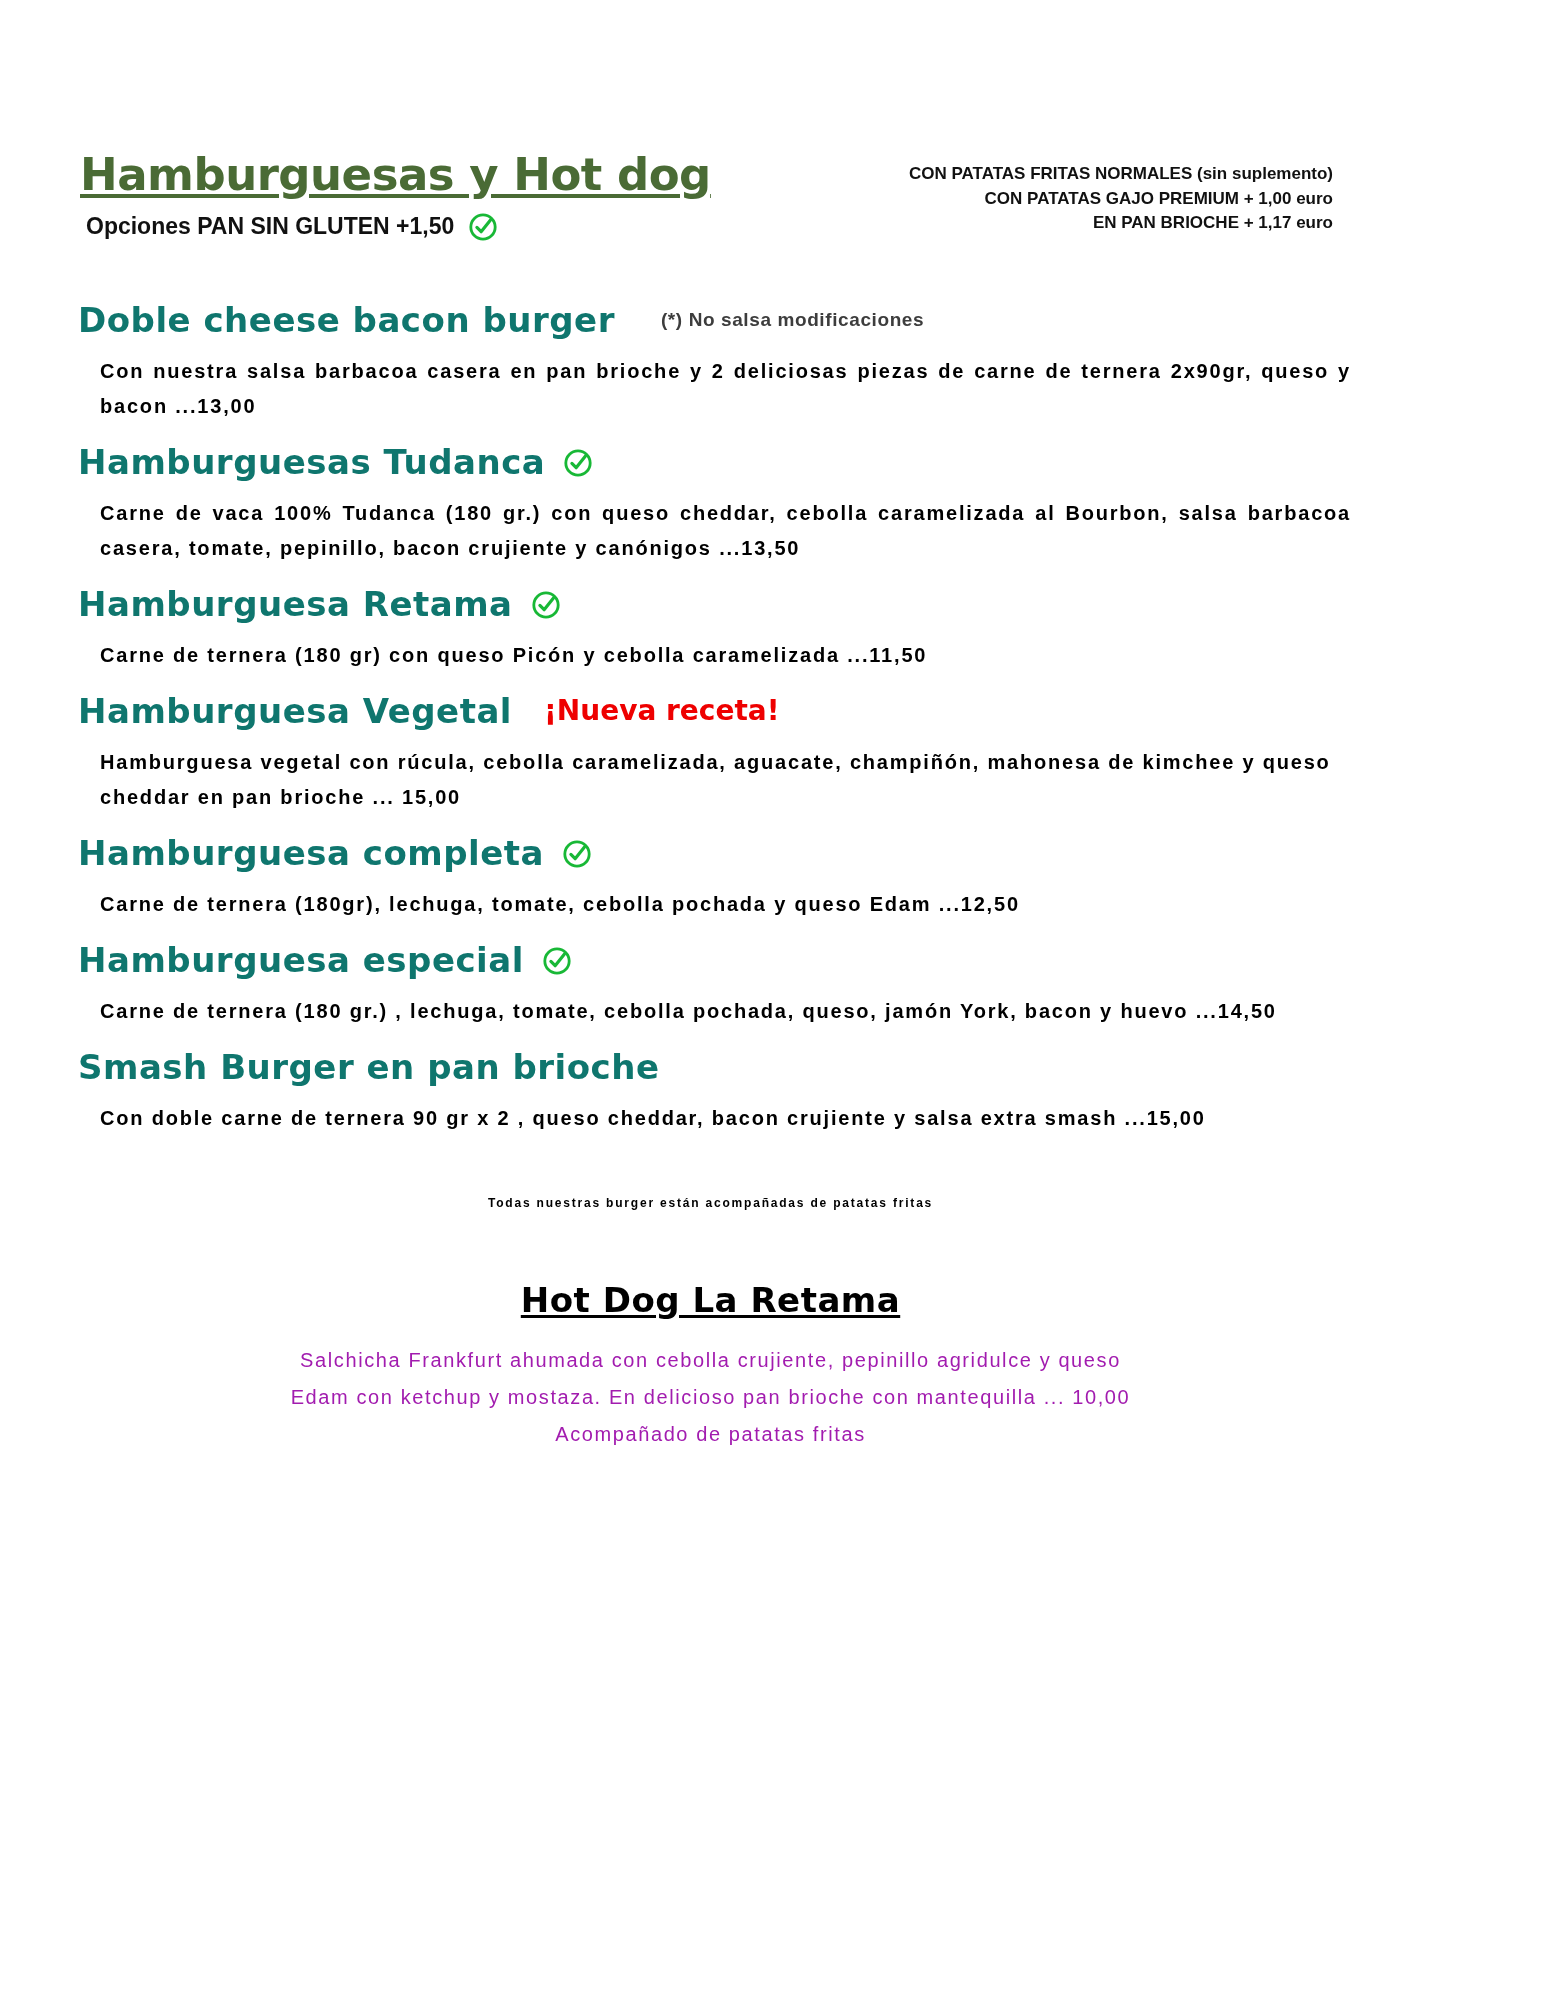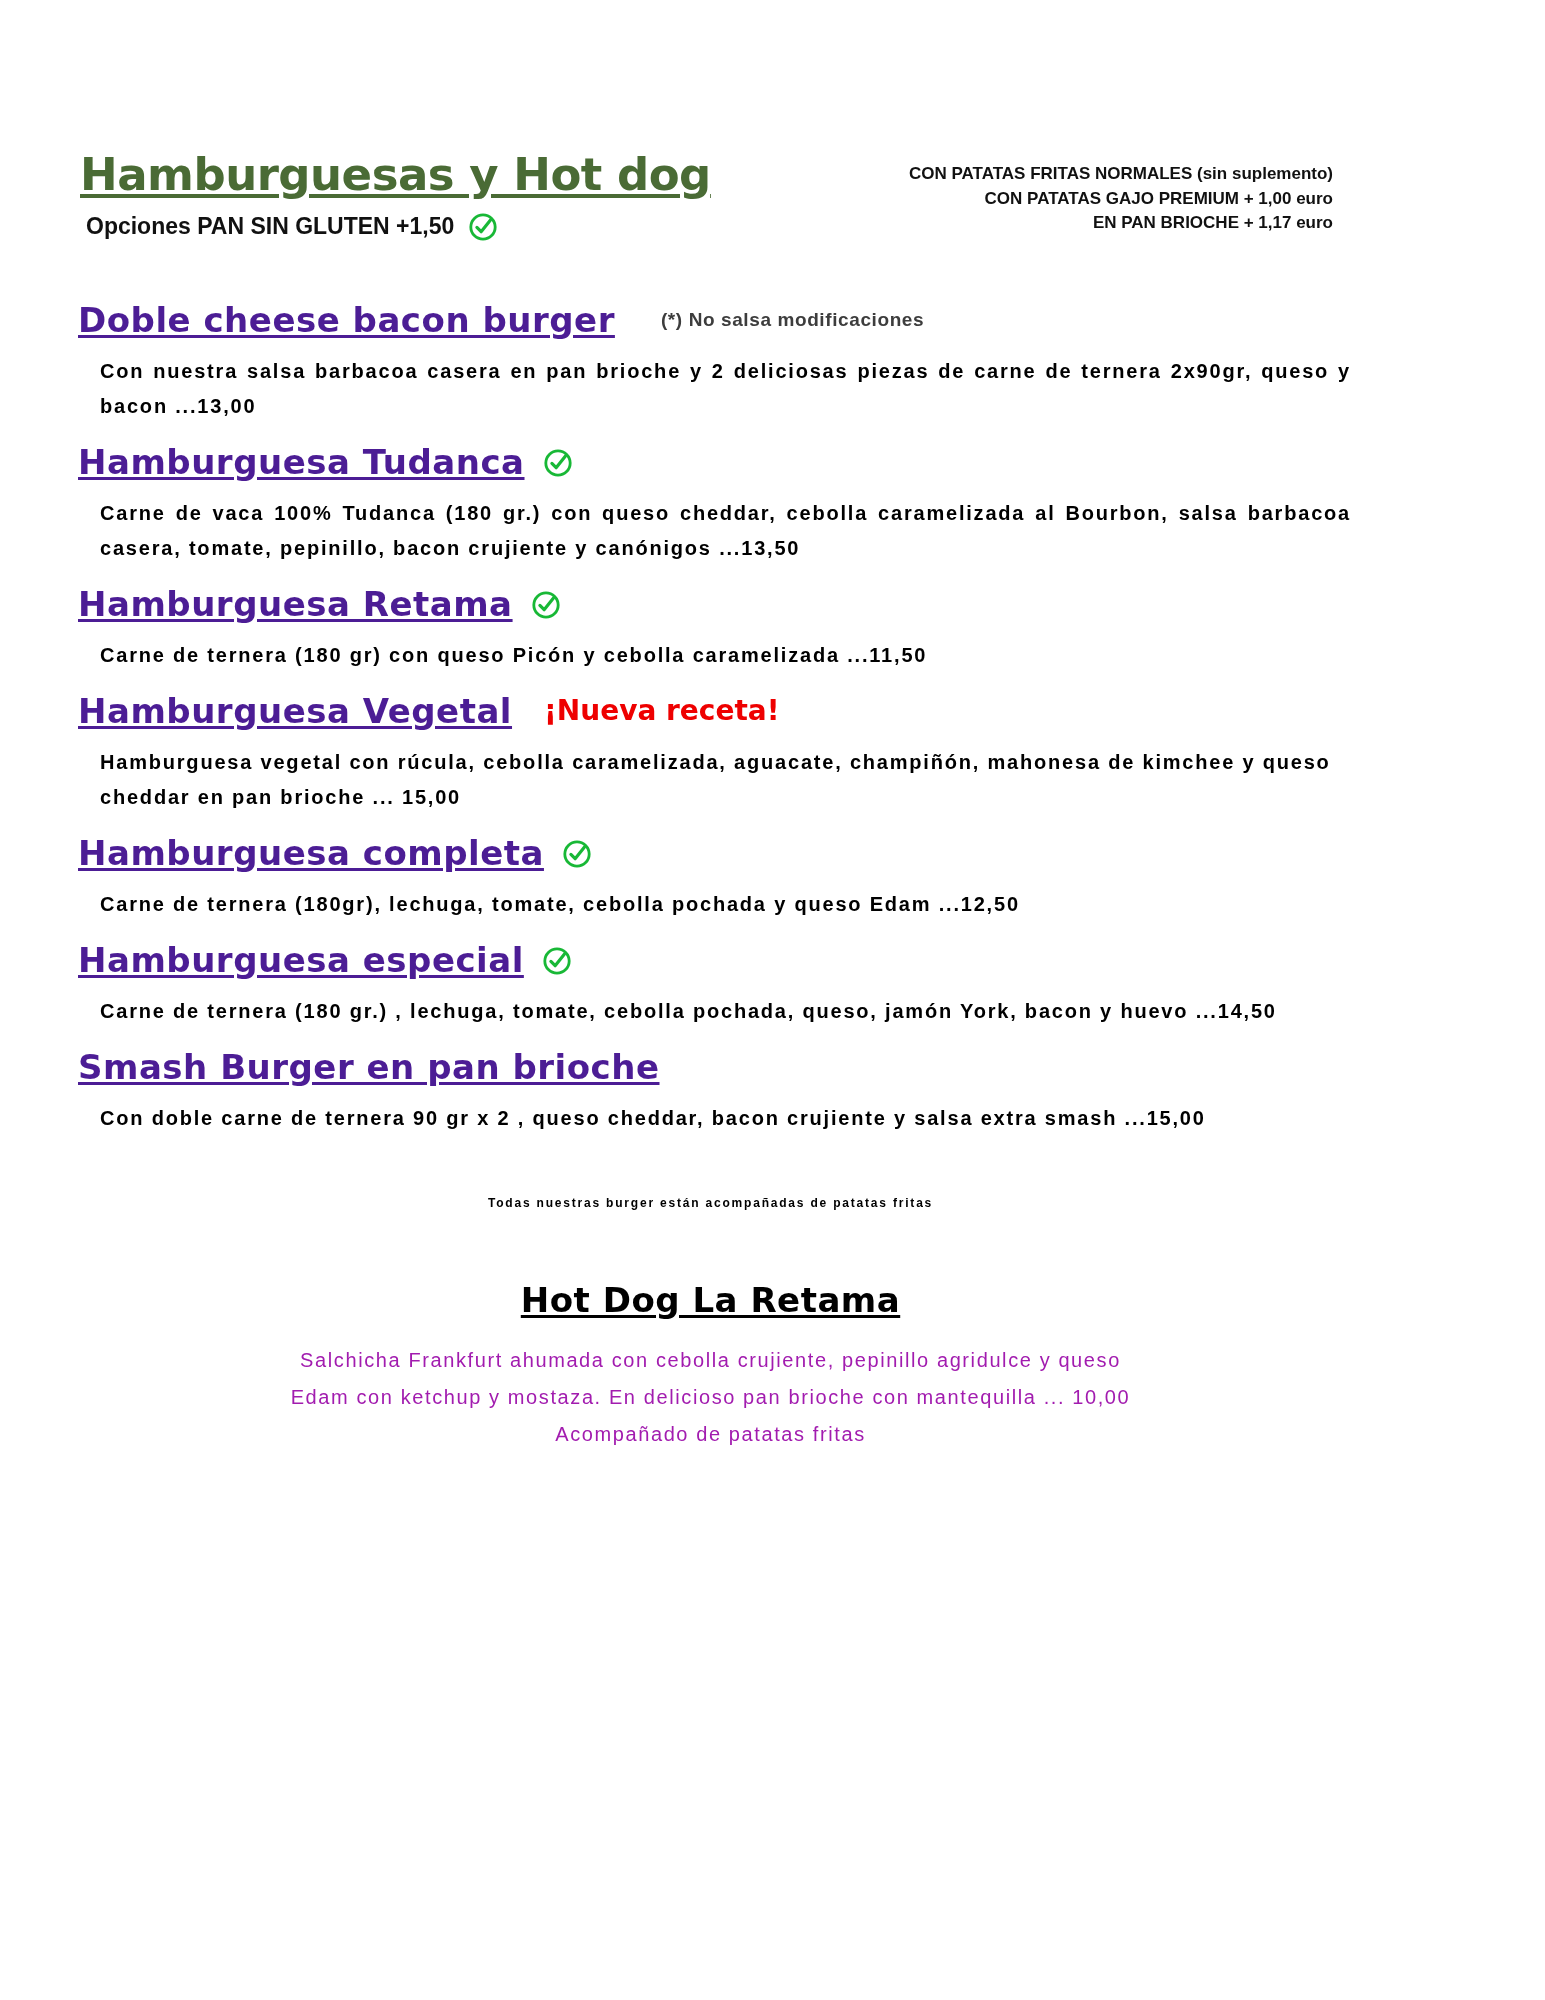--- a/index.html
+++ b/index.html
@@ -80,22 +80,21 @@
     display: flex;
     align-items: center;
     gap: 18px;
     padding-left: 18px;
     margin-bottom: 14px;
   }
   .item-name {
     font-family: "DejaVu Sans", sans-serif;
     font-size: 34px;
     font-weight: 700;
-    color: #4c1d95;
-    text-decoration: underline;
+    color: #0f766e;
     text-underline-offset: 3px;
     letter-spacing: 0.5px;
     white-space: nowrap;
   }
   .item-note {
     font-size: 19px;
     font-weight: 700;
     color: #3d3d3d;
     letter-spacing: 0.6px;
     margin-left: 28px;
@@ -180,21 +179,21 @@
     <div class="item">
       <div class="item-head">
         <span class="item-name">Doble cheese bacon burger</span>
         <span class="item-note">(*) No salsa modificaciones</span>
       </div>
       <div class="item-desc">Con nuestra salsa barbacoa casera en pan brioche y 2 deliciosas piezas de carne de ternera 2x90gr, queso y bacon ...13,00</div>
     </div>
 
     <div class="item">
       <div class="item-head">
-        <span class="item-name">Hamburguesa Tudanca</span>
+        <span class="item-name">Hamburguesas Tudanca</span>
         <span class="check-icon small">
           <svg viewBox="0 0 32 32" width="30" height="30">
             <circle cx="16" cy="16" r="13" fill="none" stroke="#18b836" stroke-width="3"></circle>
             <path d="M9.5 16.5 L14 21 L24 8.5" fill="none" stroke="#18b836" stroke-width="3.4" stroke-linecap="round" stroke-linejoin="round"></path>
           </svg>
         </span>
       </div>
       <div class="item-desc">Carne de vaca 100% Tudanca (180 gr.) con queso cheddar, cebolla caramelizada al Bourbon, salsa barbacoa casera, tomate, pepinillo, bacon crujiente y canónigos ...13,50</div>
     </div>
 

